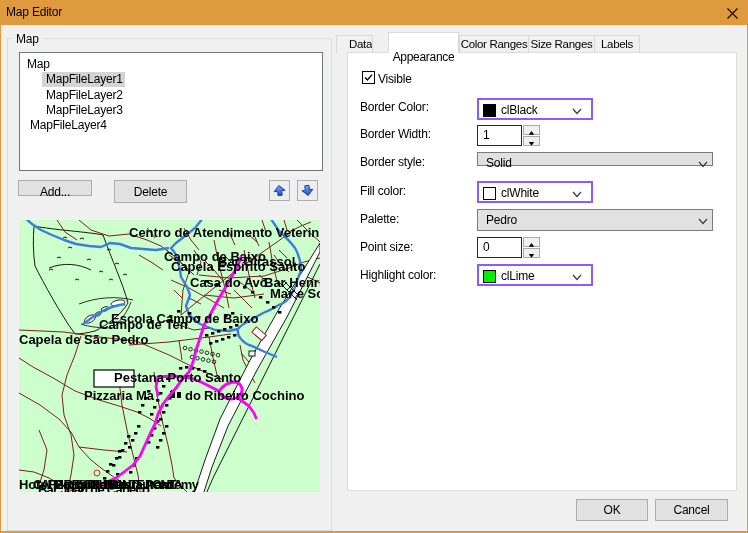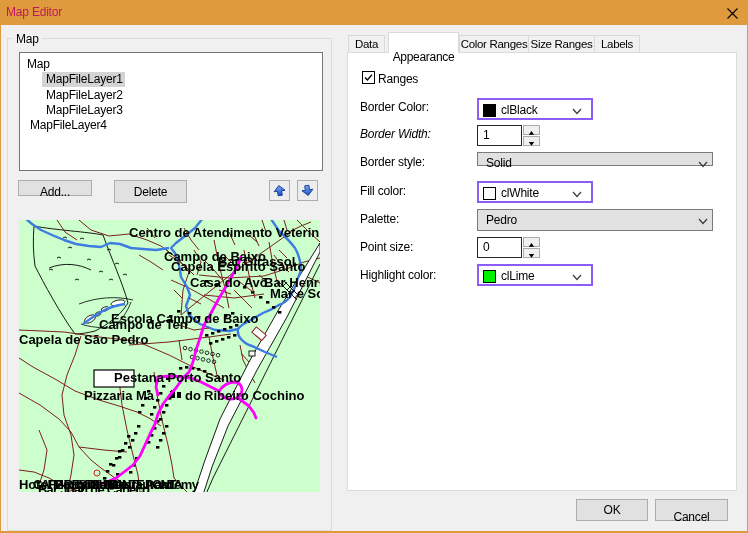--- a/index.html
+++ b/index.html
@@ -1,21 +1,21 @@
 <!DOCTYPE html>
 <html><head>
 <meta charset="utf-8">
 <style>
   html,body{margin:0;padding:0;}
   body{width:748px;height:533px;overflow:hidden;font-family:"Liberation Sans",sans-serif;font-size:12px;color:#000;letter-spacing:-0.2px;}
   svg text{letter-spacing:0;}
   .win{position:absolute;left:0;top:0;width:748px;height:533px;background:#f0f0f0;}
   .abs{position:absolute;}
   .titlebar{left:0;top:0;width:748px;height:25px;background:#df9a3e;}
-  .title{left:6px;top:5px;font-size:12px;color:#be185d;}
+  .title{left:6px;top:5px;font-size:12px;color:#000000;}
   .borderL{left:0;top:0;width:1px;height:533px;background:#df9a3e;}
   .borderR{left:747px;top:0;width:1px;height:533px;background:#df9a3e;}
   .borderB{left:0;top:531px;width:748px;height:2px;background:#df9a3e;}
   .groupbox{left:7px;top:38px;width:325px;height:493px;border:1px solid #dcdcdc;box-sizing:border-box;}
   .grouplabel{left:13px;top:32px;background:#f0f0f0;padding:0 3px;}
   .listbox{left:19px;top:52px;width:304px;height:119px;background:#fff;border:1px solid #70757c;box-sizing:border-box;}
   .li{position:absolute;left:7px;white-space:nowrap;}
   .sel{position:absolute;left:22px;top:19px;width:83px;height:15px;background:#d4d4d4;}
   .btn{background:#e1e1e1;border:1px solid #adadad;box-sizing:border-box;text-align:center;}
   .sq{width:21px;height:21px;background:#ededed;border:1px solid #adadad;box-sizing:border-box;}
@@ -292,44 +292,44 @@
       <text x="0" y="269" textLength="108">Hotel Porto Santo</text>
       <text x="14" y="269" textLength="150">CAFE RESTAURANTE PONTA</text>
       <text x="34" y="269" textLength="120">Minigolfe Restaurant</text>
       <text x="60" y="269" textLength="120">Vila Baleira Academy</text>
       <text x="19" y="274" textLength="112">Bar Joau de Cabeco</text>
       </g>
       </g>
     </svg>
   </div>
 
-  <div class="abs tab" style="left:348px;width:37px;">Data</div>
+  <div class="abs tab" style="left:336px;width:37px;text-align:right;">Data</div>
   <div class="abs tab" style="left:459px;width:70px;">Color Ranges</div>
   <div class="abs tab" style="left:528px;width:67px;">Size Ranges</div>
   <div class="abs tab" style="left:594px;width:46px;">Labels</div>
   <div class="abs page"></div>
   <div class="abs tabactive">Appearance</div>
 
   <div class="abs" style="left:362px;top:71px;width:13px;height:13px;border:1px solid #000;background:#fff;box-sizing:border-box;">
     <svg width="11" height="11" style="position:absolute;left:0;top:0;">
         <path d="M2 5.5 L4.4 8 L9 2.6" fill="none" stroke="#000" stroke-width="1.4"></path>
       </svg>
   </div>
-  <div class="abs lbl" style="left:378px;top:72px;">Ranges</div>
+  <div class="abs lbl" style="left:378px;top:72px;">Visible</div>
 
   <div class="abs lbl" style="left:360px;top:100px;">Border Color:</div>
   <div class="abs combo" style="left:477px;top:98px;width:116px;height:22px;">
     <div class="swatch" style="background:#000;"></div>
     <div class="ctext">clBlack</div>
     <svg class="chev" style="left:93px;top:7px;" width="10" height="10">
         <path d="M1 2 L5 6.5 L9 2" fill="none" stroke="#3a3a3a" stroke-width="1.2"></path>
       </svg>
   </div>
 
-  <div class="abs lbl" style="left:360px;top:127px;font-style:italic;">Border Width:</div>
+  <div class="abs lbl" style="left:360px;top:127px;">Border Width:</div>
   <div class="abs spin" style="left:477px;top:125px;width:45px;height:21px;">
       <div style="position:absolute;left:5px;top:2px;">1</div>
     </div>
   <div class="abs udbtn" style="left:523px;top:125px;width:17px;height:10px;"><svg width="15" height="8">
         <path d="M7.5 2 L10.2 5.8 L4.8 5.8 Z" fill="#000"></path>
       </svg></div>
   <div class="abs udbtn" style="left:523px;top:136px;width:17px;height:10px;"><svg width="15" height="8">
         <path d="M7.5 5.8 L10.2 2 L4.8 2 Z" fill="#000"></path>
       </svg></div>
 
@@ -372,21 +372,21 @@
   <div class="abs lbl" style="left:360px;top:268px;">Highlight color:</div>
   <div class="abs combo" style="left:477px;top:264px;width:116px;height:22px;">
     <div class="swatch" style="background:#00f000;"></div>
     <div class="ctext">clLime</div>
     <svg class="chev" style="left:93px;top:7px;" width="10" height="10">
         <path d="M1 2 L5 6.5 L9 2" fill="none" stroke="#3a3a3a" stroke-width="1.2"></path>
       </svg>
   </div>
 
   <div class="abs btn" style="left:576px;top:499px;width:72px;height:22px;padding-top:3px;">OK</div>
-  <div class="abs btn" style="left:655px;top:499px;width:73px;height:22px;padding-top:10px;">Cancel</div>
+  <div class="abs btn" style="left:655px;top:499px;width:73px;height:22px;padding-top:3px;">Cancel</div>
 
   <div class="abs titlebar"></div>
   <div class="abs title">Map Editor</div>
   <svg class="abs" style="left:727px;top:8px;" width="11" height="11">
       <path d="M0.5 0.5 L10.5 10.5 M10.5 0.5 L0.5 10.5" stroke="#000" stroke-width="1.1"></path>
     </svg>
   <div class="abs borderL"></div>
   <div class="abs borderR"></div>
   <div class="abs borderB"></div>
 </div>

